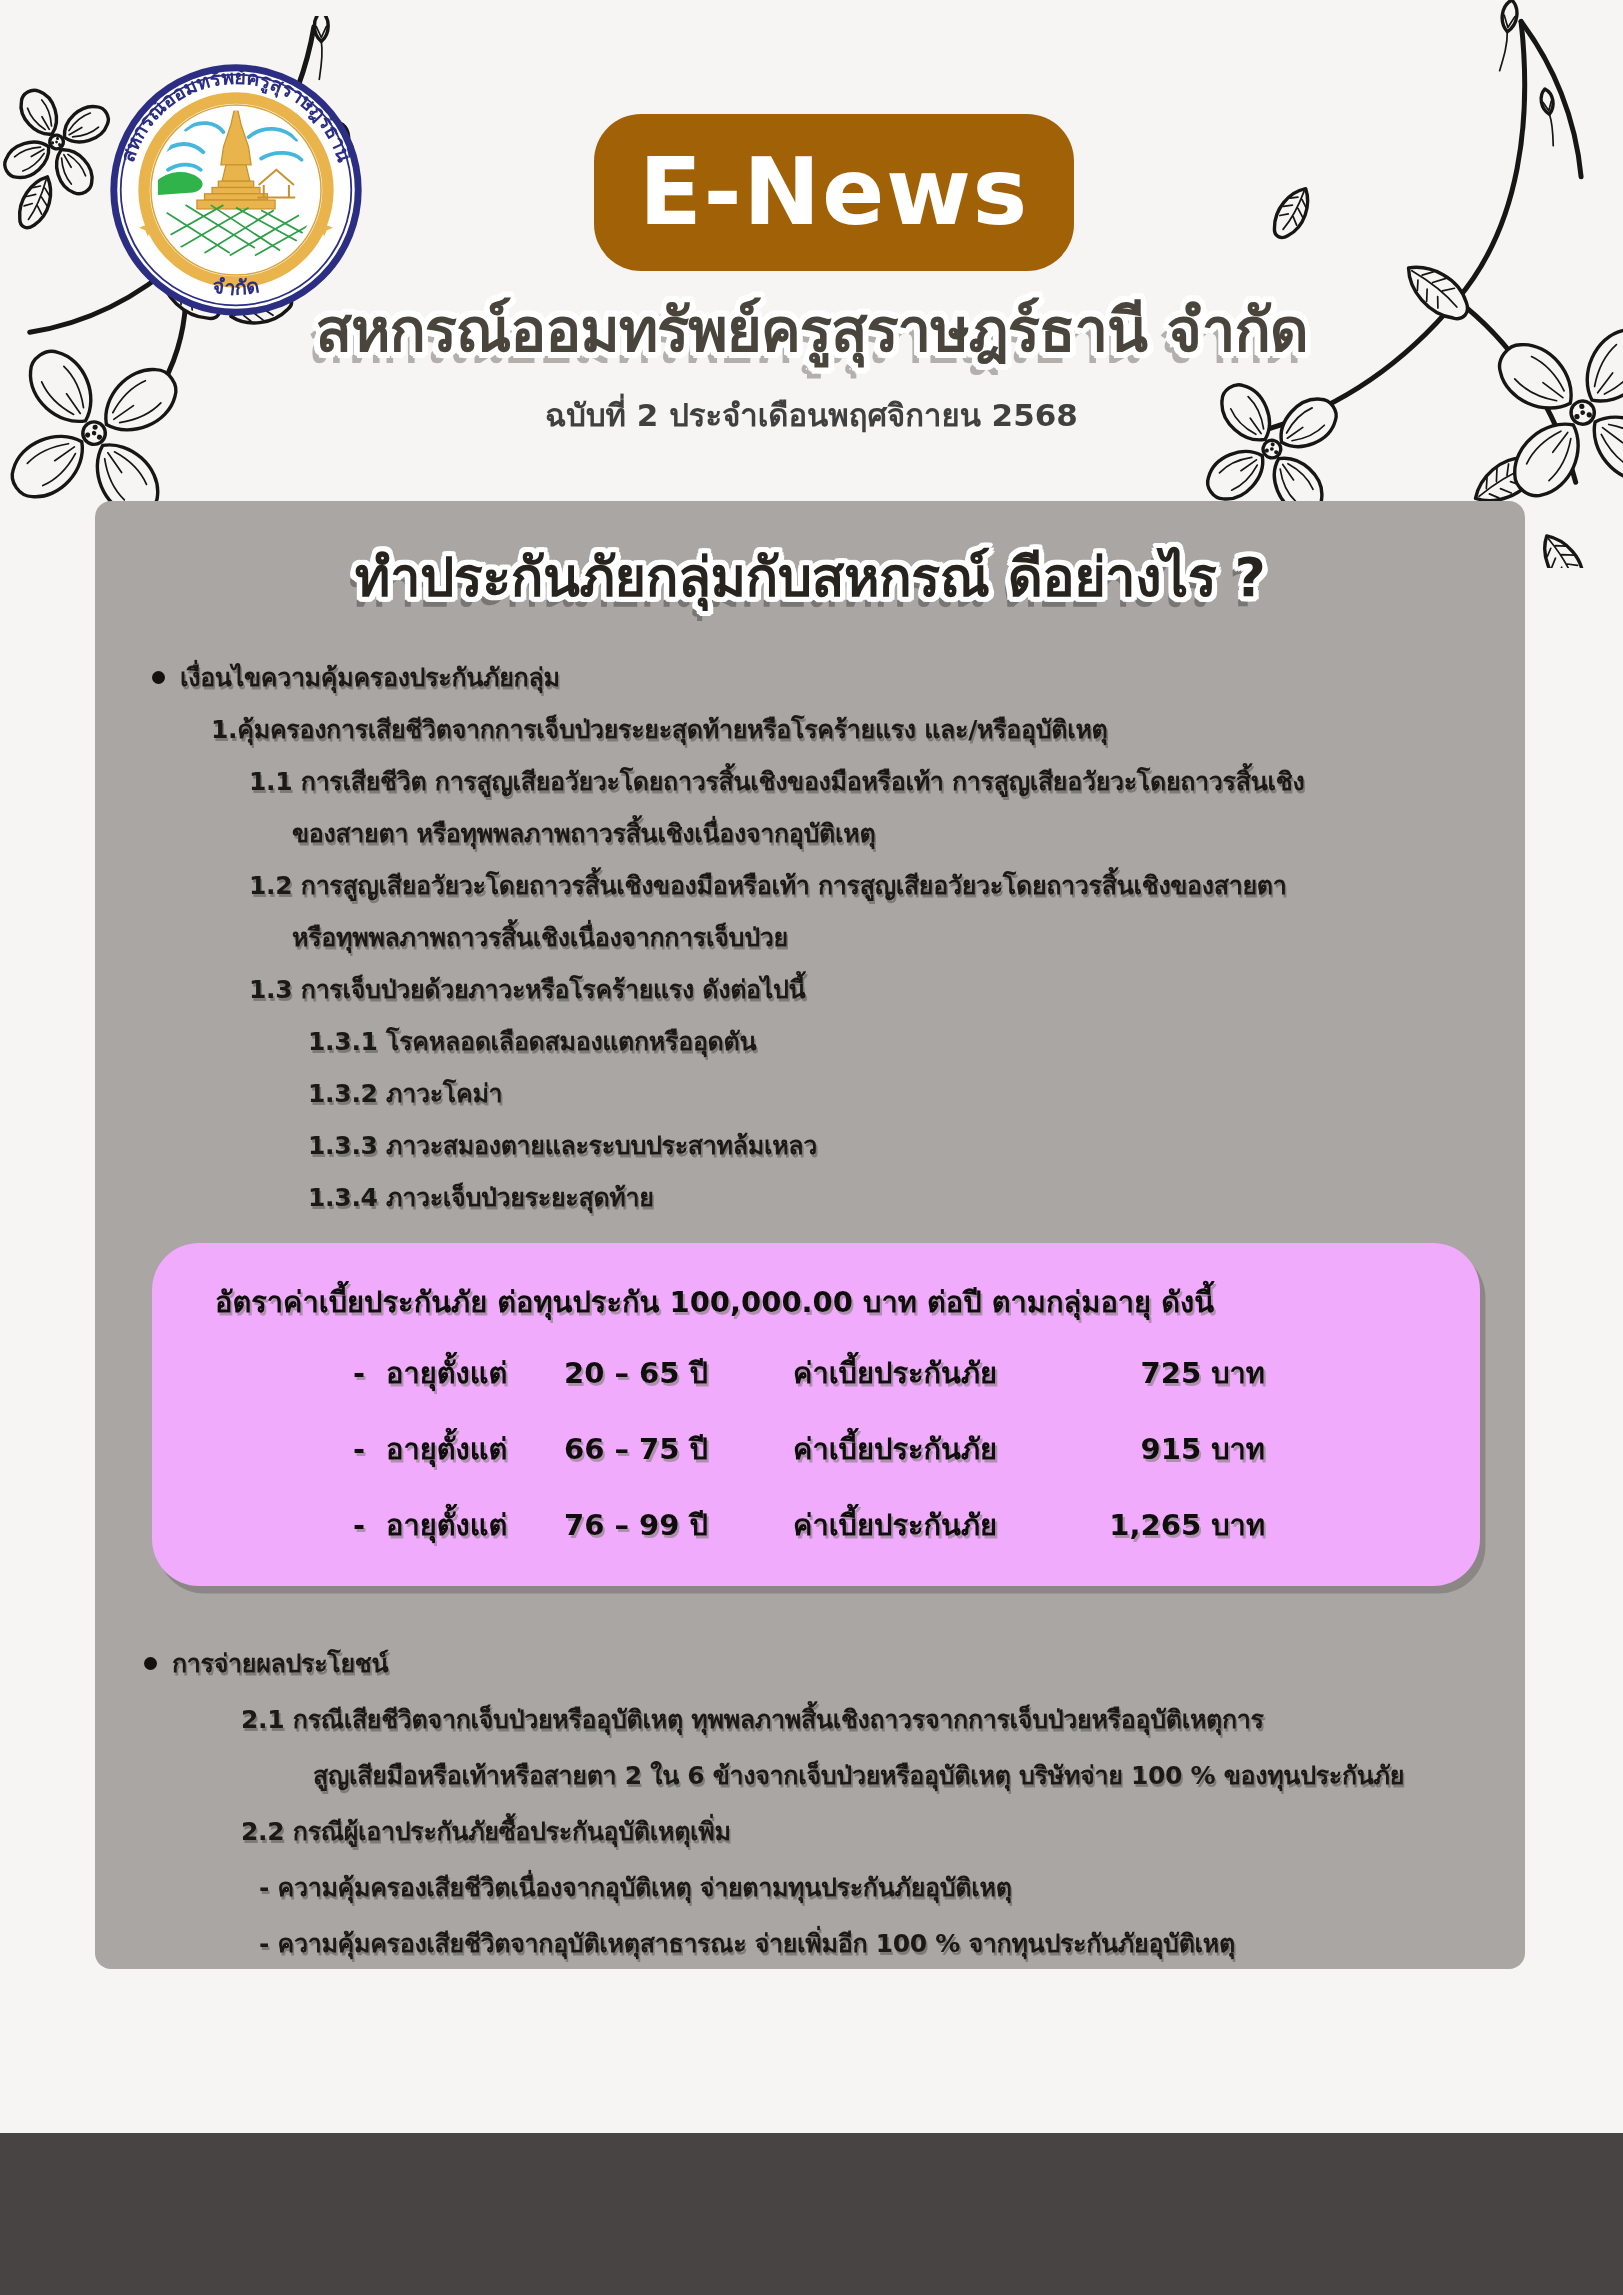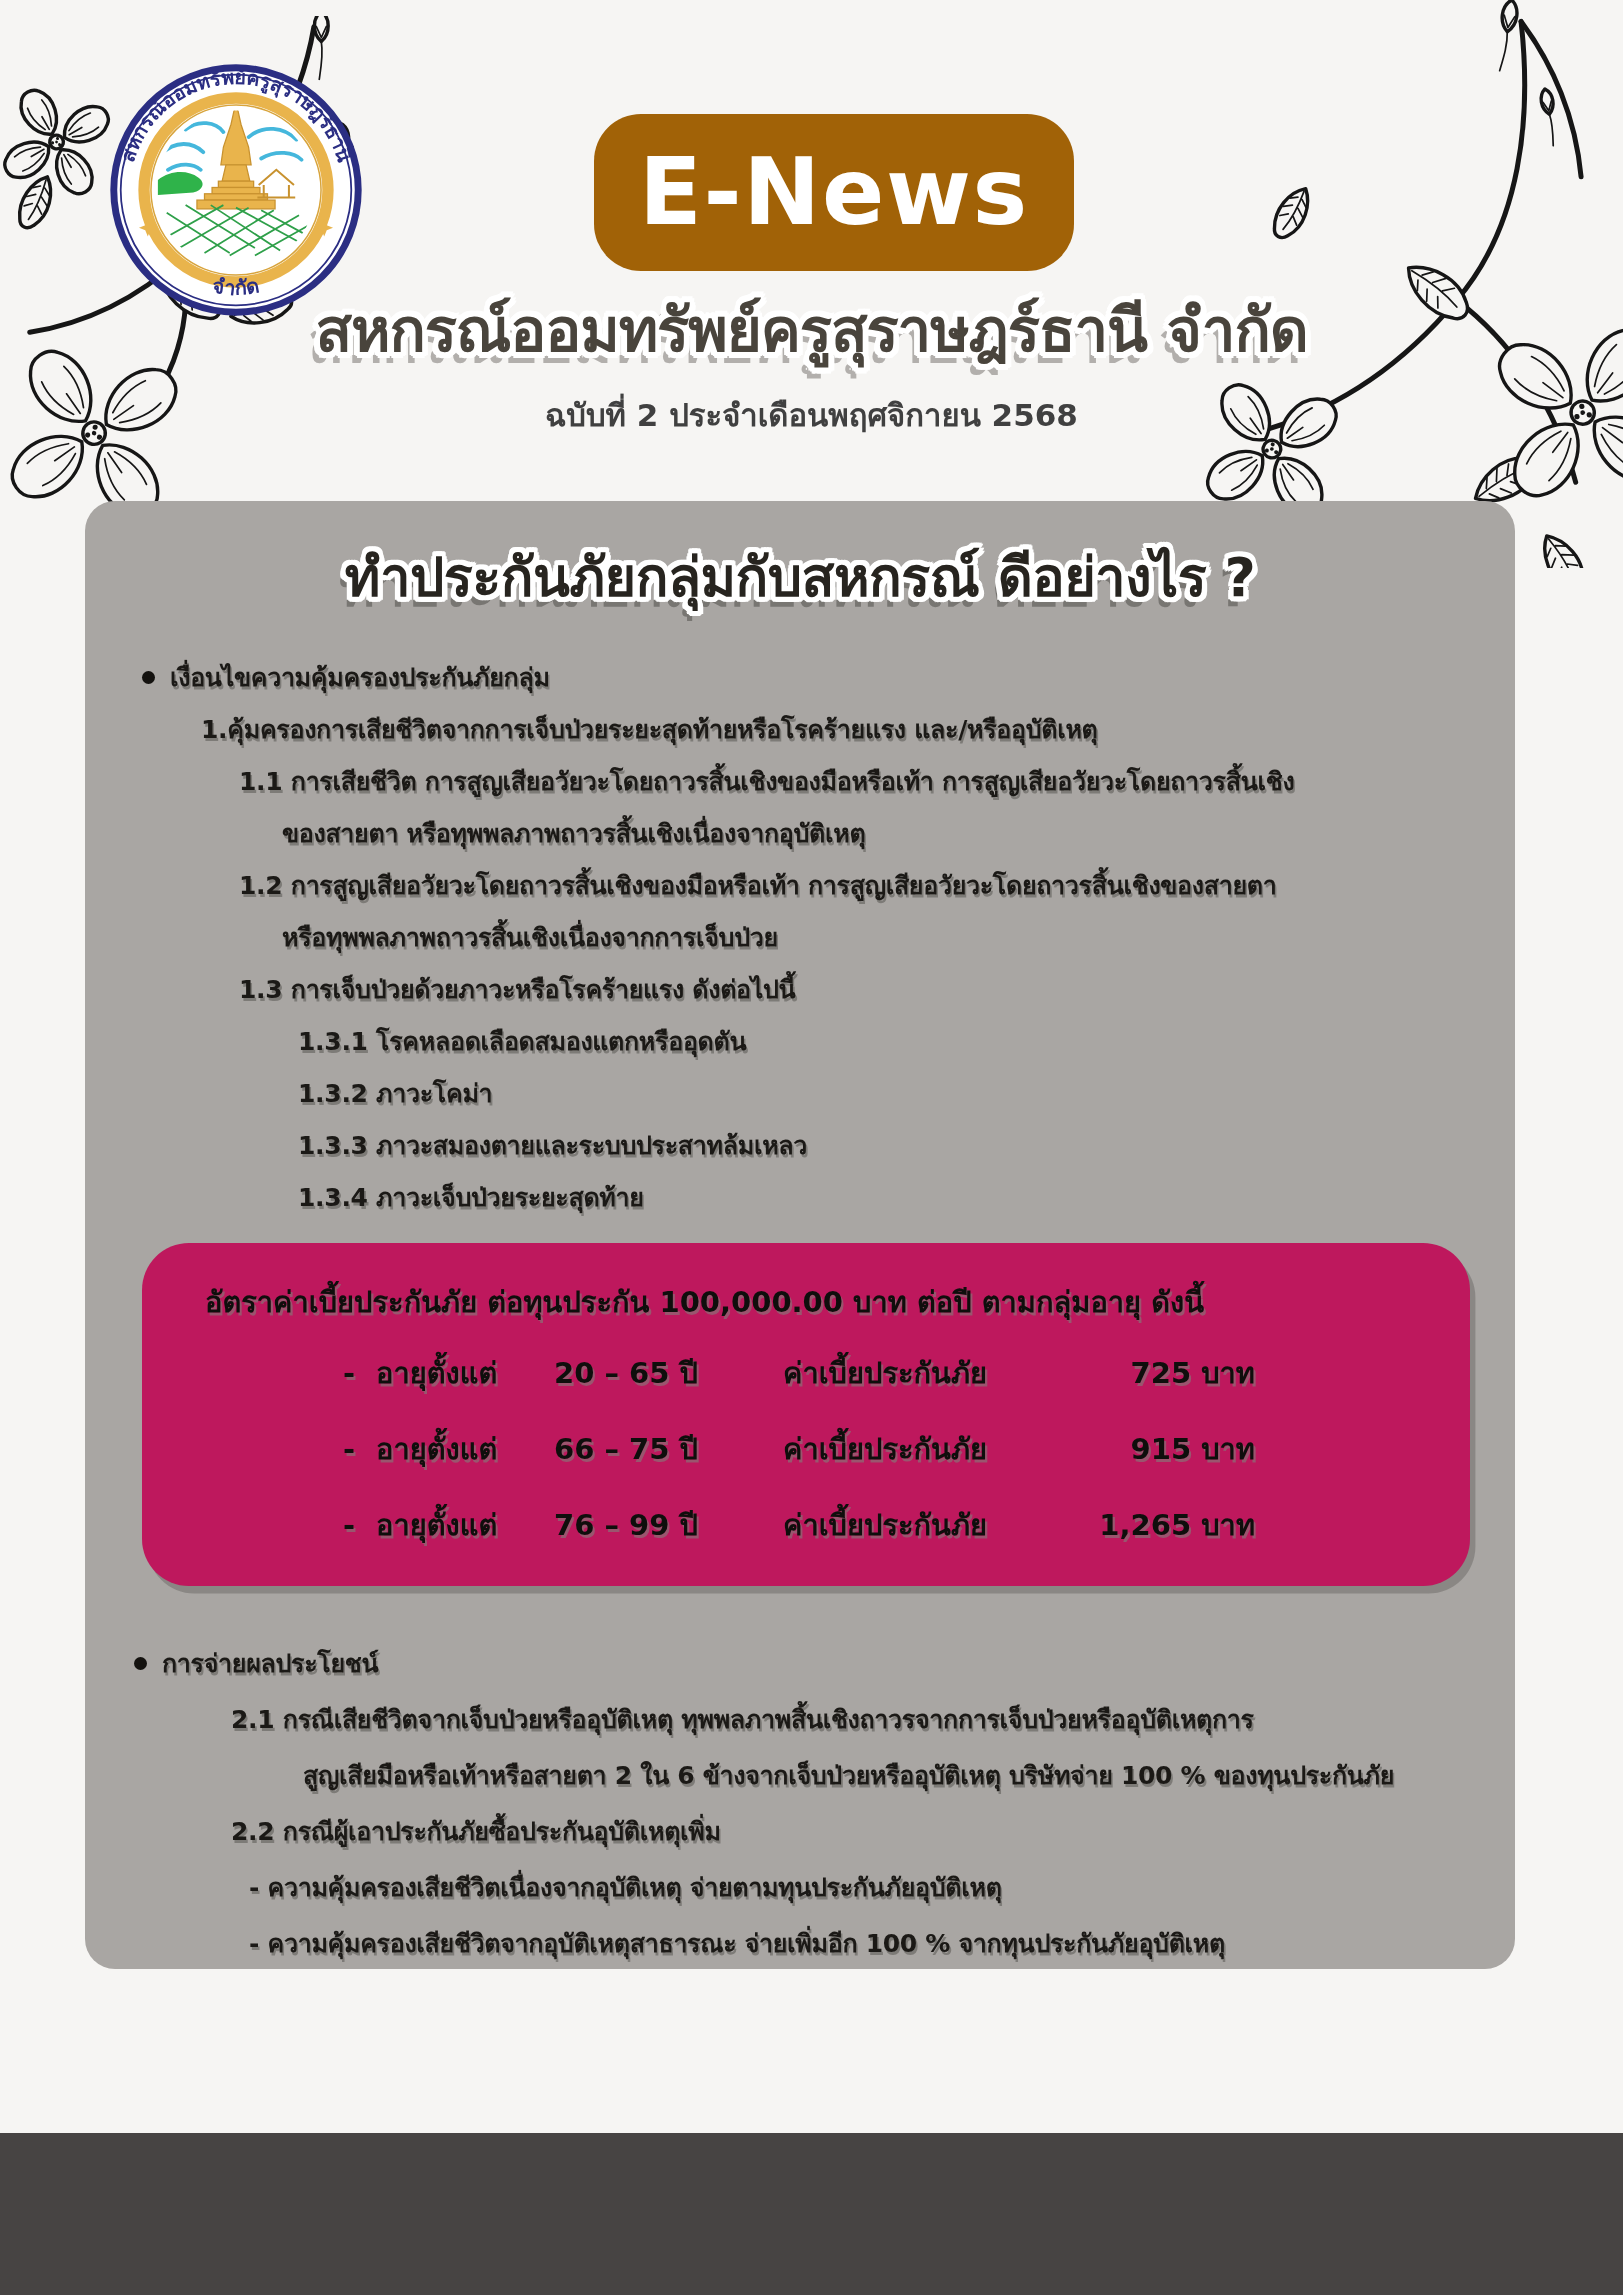--- a/index.html
+++ b/index.html
@@ -23,43 +23,43 @@
   .org-title{position:absolute;left:0;top:282px;width:100%;text-align:center;z-index:4;
              font-size:60px;font-weight:800;color:#49443c;letter-spacing:-1.1px;white-space:nowrap;
              text-shadow:-5.4px 0 0 #fff,5.4px 0 0 #fff,0 -5.4px 0 #fff,0 5.4px 0 #fff,
              -4.3px -4.3px 0 #fff,4.3px -4.3px 0 #fff,-4.3px 4.3px 0 #fff,4.3px 4.3px 0 #fff,
              -5.9px 2.7px 0 #fff,5.9px 2.7px 0 #fff,-2.7px 5.9px 0 #fff,2.7px 5.9px 0 #fff,
              -2.7px -5.9px 0 #fff,2.7px -5.9px 0 #fff,-7.5px 10.7px 0 rgba(95,92,86,.45);}
   .issue-line{position:absolute;left:0;top:390px;width:100%;text-align:center;z-index:4;
               font-size:31px;font-weight:800;color:#404040;}
 
   
-  .panel{position:absolute;left:85px;top:501px;width:1430px;height:1468px;background:#a9a6a3;
-         border-radius:30px;z-index:2;overflow:hidden;}
+  .panel{position:absolute;left:95px;top:501px;width:1430px;height:1468px;background:#a9a6a3;
+         border-radius:16px;z-index:2;overflow:hidden;}
   .panel-title{margin-top:33px;text-align:center;font-size:54px;font-weight:800;color:#27241f;
                letter-spacing:-0.5px;white-space:nowrap;
                text-shadow:-4.8px 0 0 #fff,4.8px 0 0 #fff,0 -4.8px 0 #fff,0 4.8px 0 #fff,
                -3.8px -3.8px 0 #fff,3.8px -3.8px 0 #fff,-3.8px 3.8px 0 #fff,3.8px 3.8px 0 #fff,
                -5.4px 2.7px 0 #fff,5.4px 2.7px 0 #fff,-2.7px 5.4px 0 #fff,2.7px 5.4px 0 #fff,
                -2.7px -5.4px 0 #fff,2.7px -5.4px 0 #fff,-5.4px 9.7px 0 rgba(72,70,66,.5);}
   .list1{margin-top:31px;margin-left:8px;}
   .line{height:52px;display:flex;align-items:center;font-size:25px;font-weight:700;color:#1b1916;
         letter-spacing:-0.3px;white-space:nowrap;
         text-shadow:1.6px 2.7px 0.5px rgba(82,79,75,.5);}
   .lvl-b{padding-left:49px;}
   .lvl-1{padding-left:108px;}
   .lvl-2{padding-left:146px;}
   .lvl-2b{padding-left:164px;}
   .lvl-3{padding-left:189px;}
   .lvl-3c{padding-left:212px;margin-left:6px;}
   .lvl-4{padding-left:205px;}
   .dot{width:13px;height:13px;border-radius:50%;background:#14120f;margin-right:15px;flex:0 0 auto;}
 
   
-  .rates{margin:20.4px 0 0 57px;width:1328px;height:343px;background:#be185d;border-radius:47px;
+  .rates{margin:20.4px 0 0 57px;width:1328px;height:343px;background:#f0abfc;border-radius:47px;
          box-shadow:5.4px 7.5px 0 rgba(80,78,74,.35);overflow:hidden;}
   .rates-title{margin-top:36px;padding-left:63px;font-size:29px;font-weight:800;color:#0f0e0c;
                white-space:nowrap;text-shadow:2.1px 2.7px 0.5px rgba(130,127,122,.6);}
   .p-row{height:76px;display:flex;align-items:center;font-size:29px;font-weight:800;color:#0f0e0c;
          white-space:nowrap;text-shadow:2.1px 2.7px 0.5px rgba(130,127,122,.6);}
   .p-row.first{margin-top:9.7px;}
   .p-dash{margin-left:201px;width:33px;}
   .p-agel{width:178px;}
   .p-ager{width:229px;}
   .p-prem{width:258px;}

